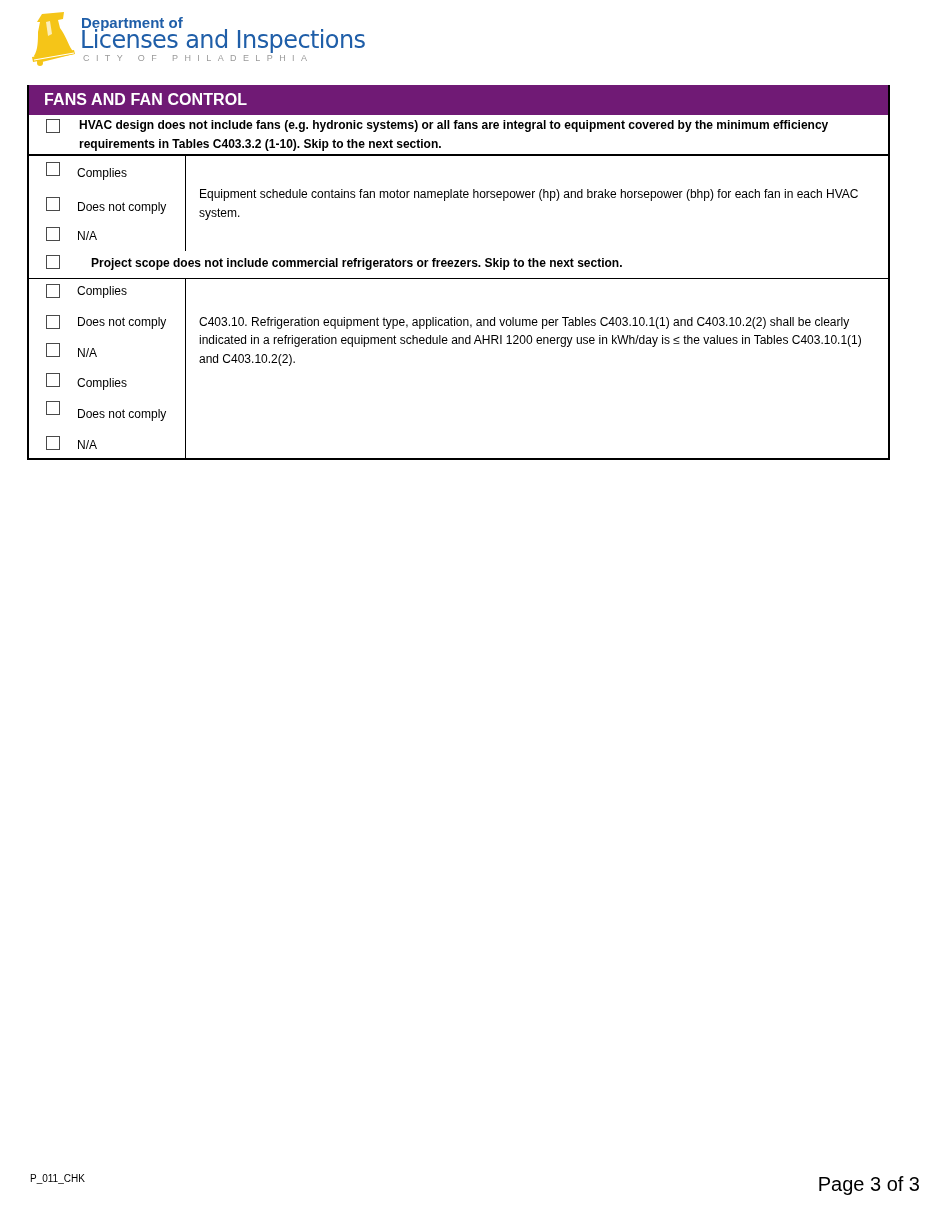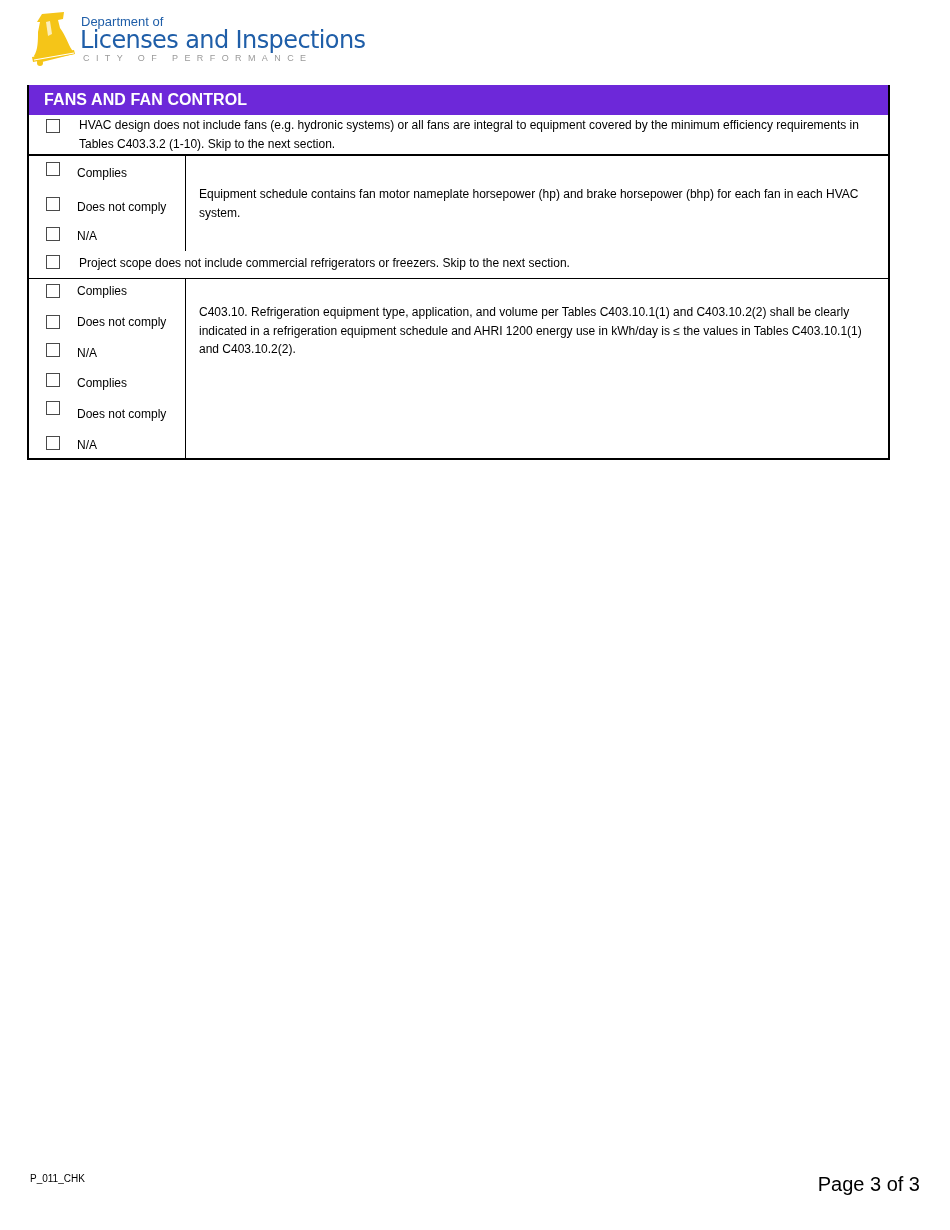--- a/index.html
+++ b/index.html
@@ -26,22 +26,22 @@
       position: absolute;
       left: 0;
       top: 2px;
       width: 50px;
       height: 56px;
     }
     .logo .dept {
       position: absolute;
       left: 53px;
       top: 6px;
-      font-size: 13px;
-      font-weight: normal;
+      font-size: 15px;
+      font-weight: bold;
       color: #1f5ea8;
       letter-spacing: 0;
     }
     .logo .lni {
       position: absolute;
       left: 52px;
       top: 18px;
       font-size: 24px;
       color: #1f5ea8;
       font-family: "DejaVu Sans", sans-serif;
@@ -62,21 +62,21 @@
       position: absolute;
       left: 27px;
       top: 85px;
       width: 859px;
       border: 2px solid #000;
       border-top: none;
       font-size: 12px;
       line-height: 18.5px;
     }
     .sec-head {
-      background: #6d28d9;
+      background: #701a75;
       color: #fff;
       font-weight: bold;
       font-size: 16px;
       height: 30px;
       line-height: 30px;
       padding-left: 15px;
       letter-spacing: 0.1px;
     }
     .skip-row {
       display: flex;
@@ -90,20 +90,21 @@
     .skip-row .cb-wrap {
       width: 50px;
       flex: 0 0 50px;
       padding-top: 3px;
       padding-left: 17px;
       box-sizing: border-box;
     }
     .skip-row .txt {
       padding-top: 0;
       padding-right: 20px;
+      font-weight: bold;
     }
     .cb {
       width: 14px;
       height: 14px;
       border: 1px solid #4a4a4a;
       background: #fff;
       box-sizing: border-box;
       display: inline-block;
       cursor: pointer;
     }
@@ -140,21 +141,21 @@
 <div class="logo">
   <svg class="bell" viewBox="0 0 50 56">
     <path d="M14 4 L36 2 L35 9 L30 10 L32 18 C38 26 40 34 44 40 L46 44 L10 53 L6 46 C10 40 10 30 10 22 L12 12 L9 12 Z" fill="#f5c518"></path>
     <path d="M18 12 L22 11 L24 24 L20 26 Z" fill="#ffffff" opacity="0.7"></path>
     <path d="M4 47 L46 40 L47 44 L5 52 Z" fill="#f5c518"></path>
     <path d="M6 50 L46 43" stroke="#ffffff" stroke-width="1.2"></path>
     <circle cx="12" cy="53" r="3" fill="#f5c518"></circle>
   </svg>
   <div class="dept">Department of</div>
   <div class="lni">Licenses and Inspections</div>
-  <div class="city">CITY OF PERFORMANCE</div>
+  <div class="city">CITY OF PHILADELPHIA</div>
 </div>
 
 <div class="form">
 
   <div class="sec-head">FANS AND FAN CONTROL</div>
   <div class="skip-row" style="height:37px;">
     <div class="cb-wrap"><span class="cb"></span></div>
     <div class="txt">HVAC design does not include fans (e.g. hydronic systems) or all fans are integral to equipment covered by the minimum efficiency requirements in Tables C403.3.2 (1-10). Skip to the next section.</div>
   </div>
   <div class="item-row" style="height:95px;">
@@ -170,40 +171,40 @@
       <div class="opt" style="top:71px;">
         <span class="cb"></span>
         <span class="lbl" style="margin-top:2px;">N/A</span>
       </div>
     </div>
     <div class="desc">
       <span>Equipment schedule contains fan motor nameplate horsepower (hp) and brake horsepower (bhp) for each fan in each HVAC system.</span>
     </div>
   </div>
 
-  <div class="skip-row thin" style="height:25px;">
+  <div class="skip-row thin" style="height:25px;gap:12px;">
     <div class="cb-wrap"><span class="cb"></span></div>
     <div class="txt" style="padding-top:2px;">Project scope does not include commercial refrigerators or freezers. Skip to the next section.</div>
   </div>
   <div class="item-row" style="height:89px;">
     <div class="opts">
       <div class="opt" style="top:5px;">
         <span class="cb"></span>
         <span class="lbl" style="margin-top:0px;">Complies</span>
       </div>
       <div class="opt" style="top:36px;">
         <span class="cb"></span>
         <span class="lbl" style="margin-top:0px;">Does not comply</span>
       </div>
       <div class="opt" style="top:64px;">
         <span class="cb"></span>
         <span class="lbl" style="margin-top:3px;">N/A</span>
       </div>
     </div>
-    <div class="desc" style="align-items:center; padding-top:15px;">
+    <div class="desc" style="align-items:flex-end; padding-top:15px;">
       <span>C403.10. Refrigeration equipment type, application, and volume per Tables C403.10.1(1) and C403.10.2(2) shall be clearly indicated in a refrigeration equipment schedule and AHRI 1200 energy use in kWh/day is ≤ the values in Tables C403.10.1(1) and C403.10.2(2).</span>
     </div>
   </div>
 
   <div class="item-row" style="height:90px;">
     <div class="opts">
       <div class="opt" style="top:5px;">
         <span class="cb"></span>
         <span class="lbl" style="margin-top:3px;">Complies</span>
       </div>

